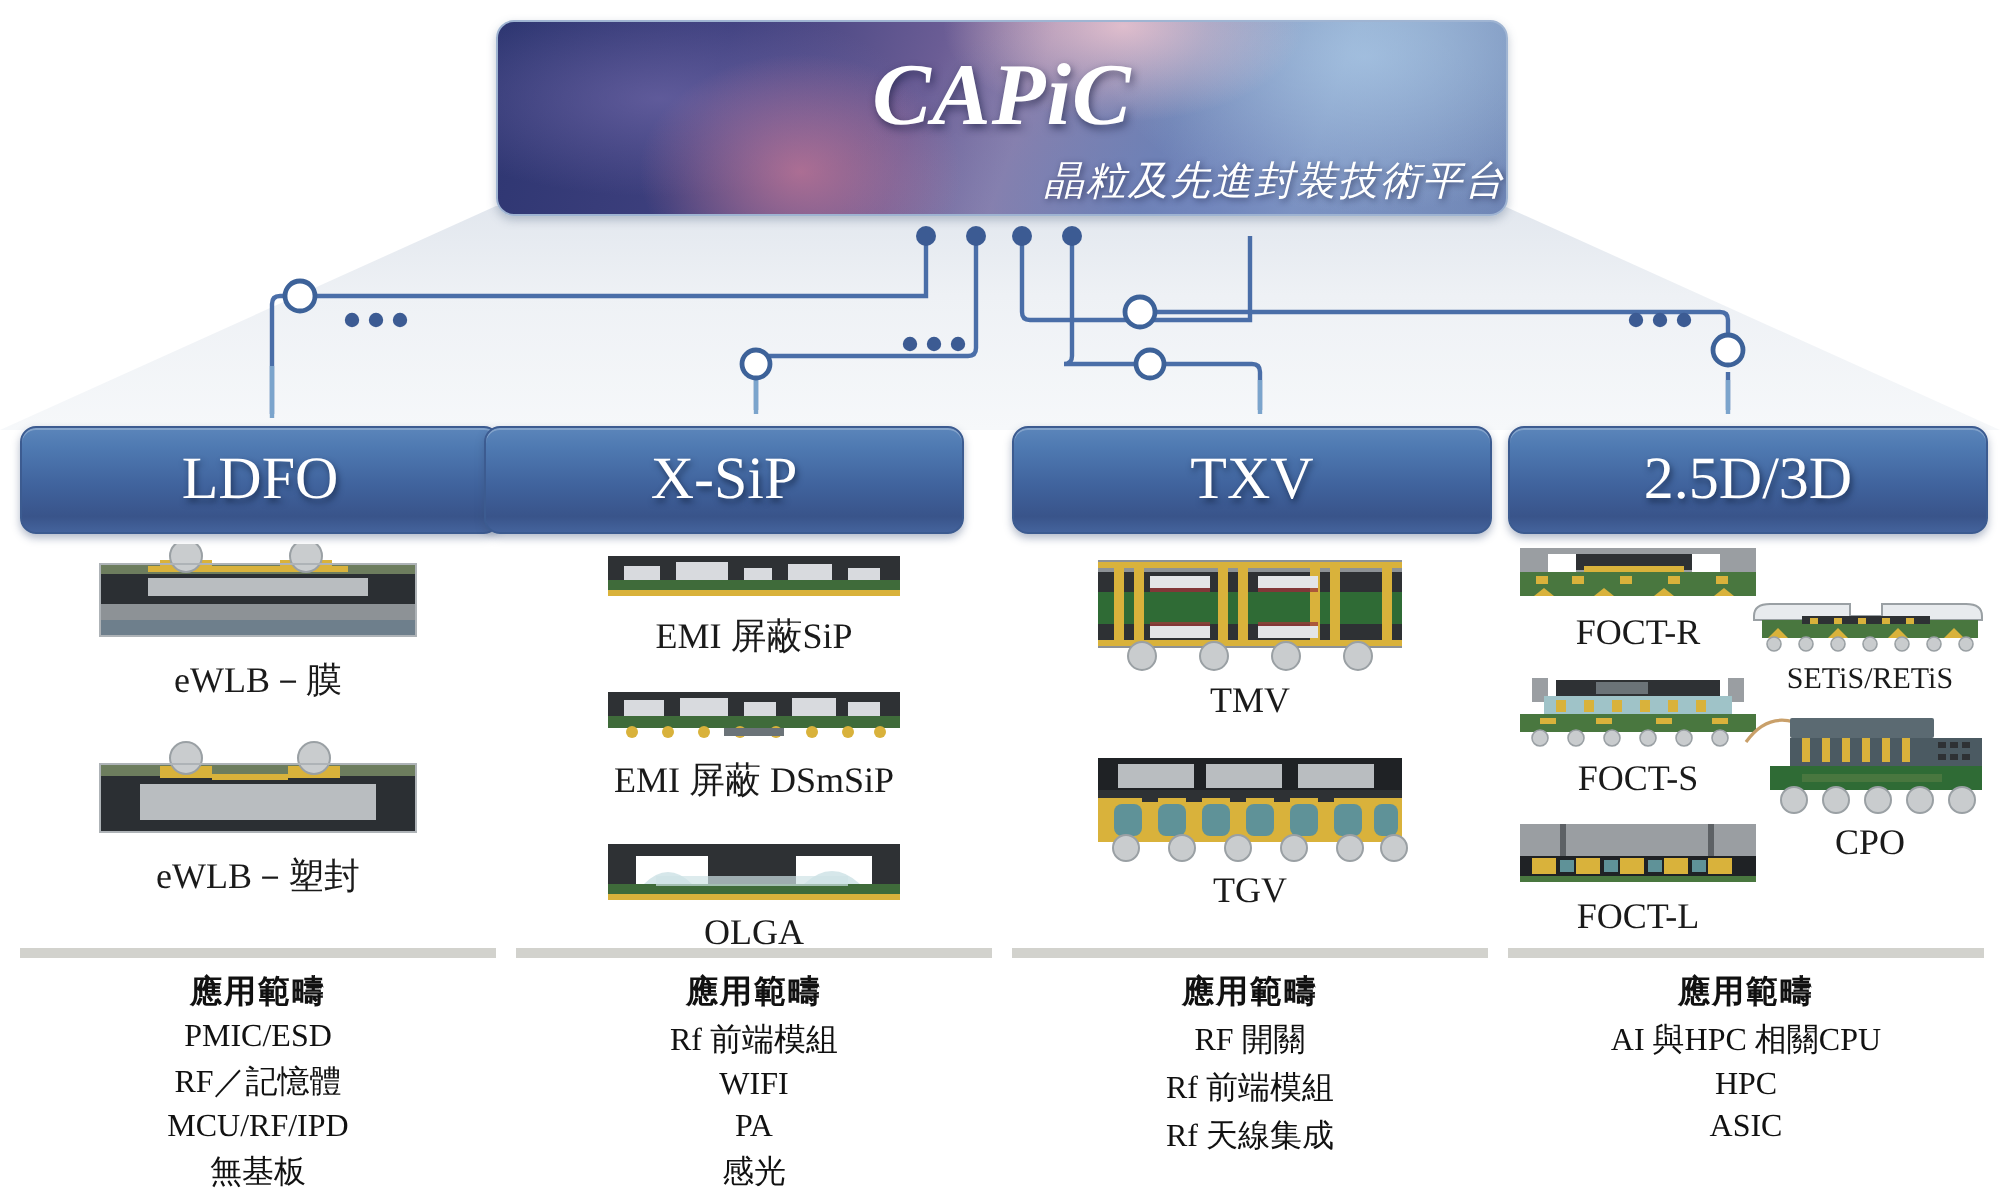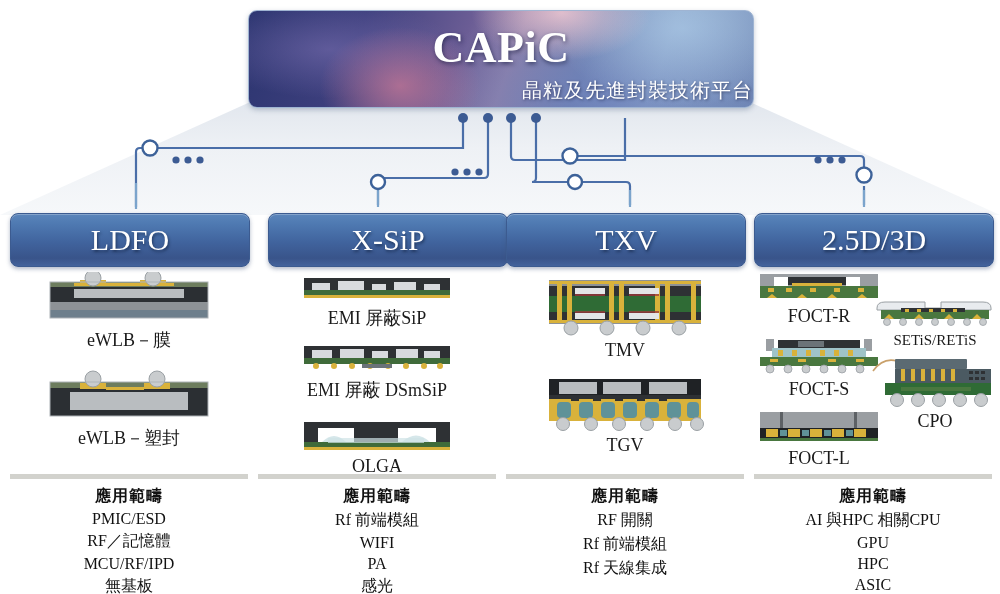--- a/index.html
+++ b/index.html
@@ -25,20 +25,21 @@
     border:1px solid #9fb4d2;
     overflow:hidden;
     box-shadow:0 2px 5px rgba(80,100,130,.35);
     background:
       radial-gradient(ellipse 150px 80px at 62% 2%, rgba(240,200,210,.85) 0%, rgba(240,200,210,0) 60%),
       radial-gradient(ellipse 200px 120px at 86% 18%, rgba(170,200,230,.75) 0%, rgba(170,200,230,0) 65%),
       radial-gradient(ellipse 130px 95px at 30% 78%, rgba(200,120,150,.75) 0%, rgba(200,120,150,0) 62%),
       radial-gradient(ellipse 180px 70px at 16% 40%, rgba(120,110,175,.6) 0%, rgba(120,110,175,0) 70%),
       radial-gradient(ellipse 260px 150px at 70% 95%, rgba(110,130,190,.7) 0%, rgba(110,130,190,0) 70%),
       linear-gradient(110deg,#2c3570 0%, #3d3f7d 22%, #6b5d95 42%, #8f7fa8 52%, #6e80ad 66%, #8aa3c6 80%, #6f86b4 100%);
+    font-style: italic;
   }
   .banner .t1{
     position:absolute;left:0;right:0;top:11px;text-align:center;
     color:#ffffff;font-size:44px;font-weight:bold;letter-spacing:.5px;
     text-shadow:1px 2px 4px rgba(20,25,60,.6);
     font-family:"Liberation Serif", serif;
   }
   .banner .t2{
     position:absolute;left:0;right:0;top:66px;text-align:right;
     color:#ffffff;font-size:20px;letter-spacing:1px;
@@ -136,21 +137,21 @@
       <circle cx="455" cy="172" r="3.6"></circle>
         <circle cx="467" cy="172" r="3.6"></circle>
         <circle cx="479" cy="172" r="3.6"></circle>
       <circle cx="818" cy="160" r="3.6"></circle>
         <circle cx="830" cy="160" r="3.6"></circle>
         <circle cx="842" cy="160" r="3.6"></circle>
     </g>
   </svg>
 
   <div class="catbtn" style="left:10px;width:238px;">LDFO</div>
-  <div class="catbtn" style="left:268px;width:238px;">X-SiP</div>
+  <div class="catbtn" style="left:242px;width:238px;">X-SiP</div>
   <div class="catbtn" style="left:506px;width:238px;">TXV</div>
   <div class="catbtn" style="left:754px;width:238px;">2.5D/3D</div>
 
   <div class="col" style="left:10px;width:238px;">
     <div style="width:170px;margin:0 auto;">
       <svg viewBox="0 0 170 52" style="width:170px;height:52px;display:block;">
         <rect x="6" y="30" width="158" height="8" fill="#8d9296"></rect>
         <rect x="6" y="38" width="158" height="8" fill="#6e7f8c"></rect>
         <rect x="6" y="14" width="158" height="16" fill="#2b2f33"></rect>
         <rect x="6" y="10" width="158" height="5" fill="#6d7d5e"></rect>
@@ -491,18 +492,17 @@
   <div class="app" style="left:506px;width:238px;">
     <div class="h">應用範疇</div>
     <div class="l">RF 開關</div>
     <div class="l">Rf 前端模組</div>
     <div class="l">Rf 天線集成</div>
   </div>
 
   <div class="app" style="left:754px;width:238px;">
     <div class="h">應用範疇</div>
     <div class="l">AI 與HPC 相關CPU</div>
-    <div class="l">GPU</div>
     <div class="l">HPC</div>
     <div class="l">ASIC</div>
   </div>
 
 </div>
 
 </body></html>

